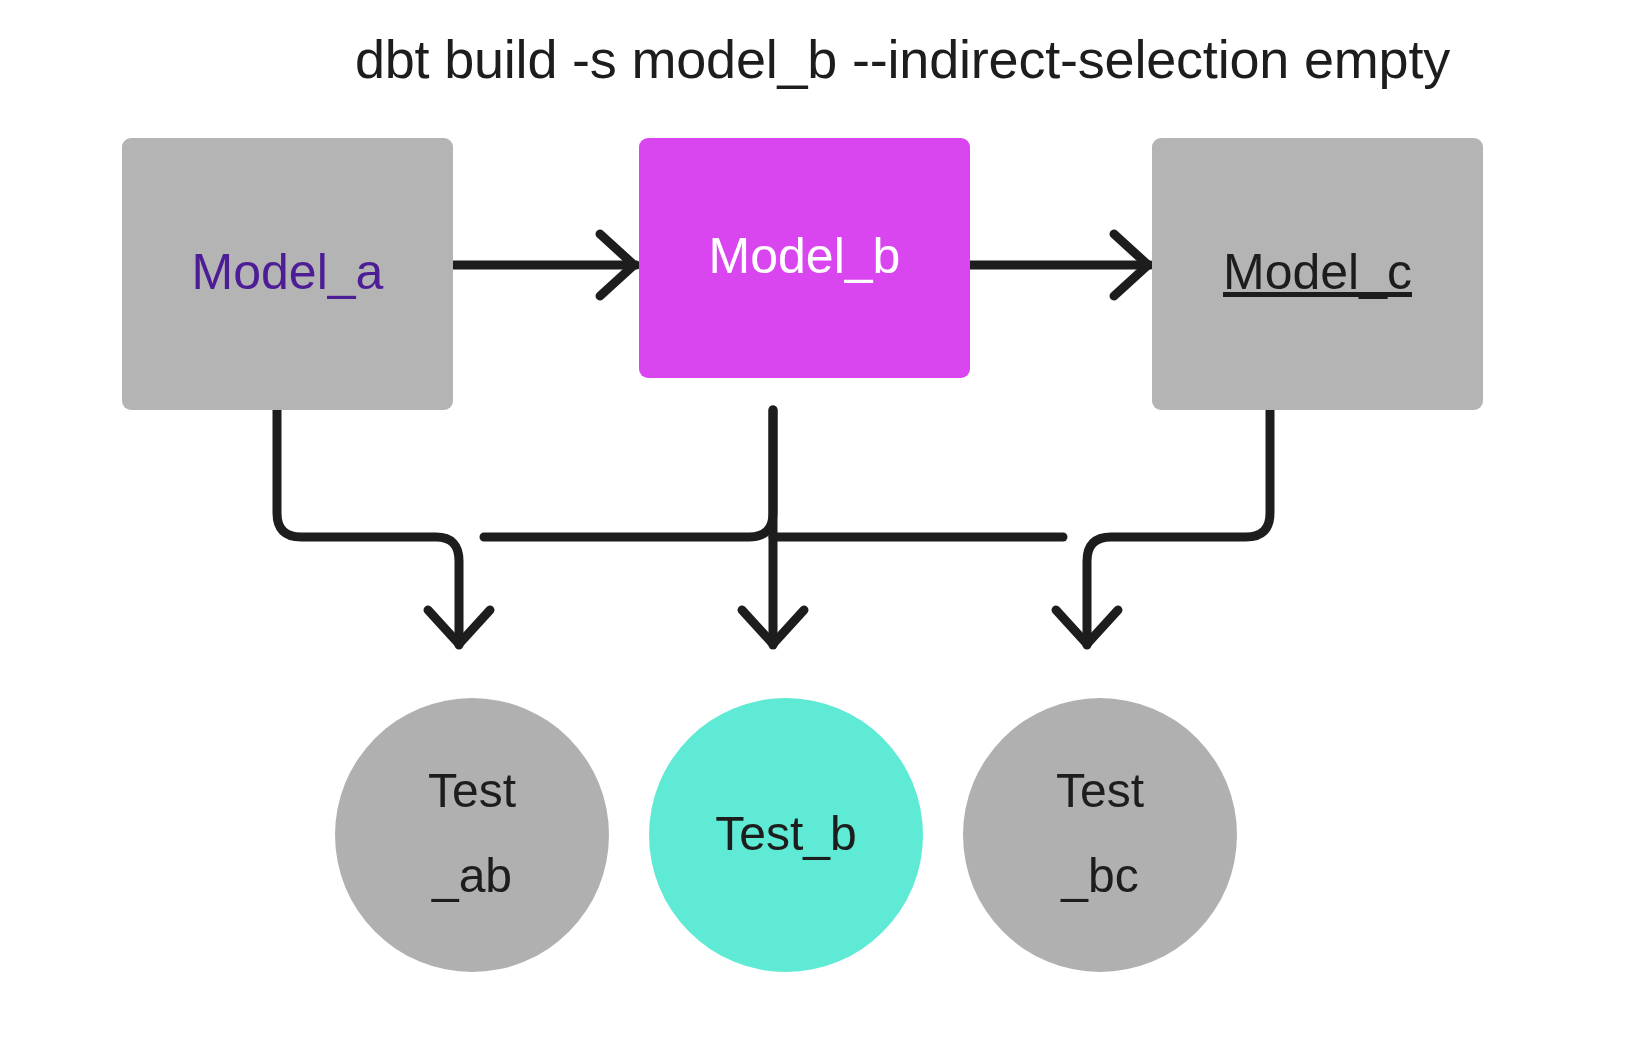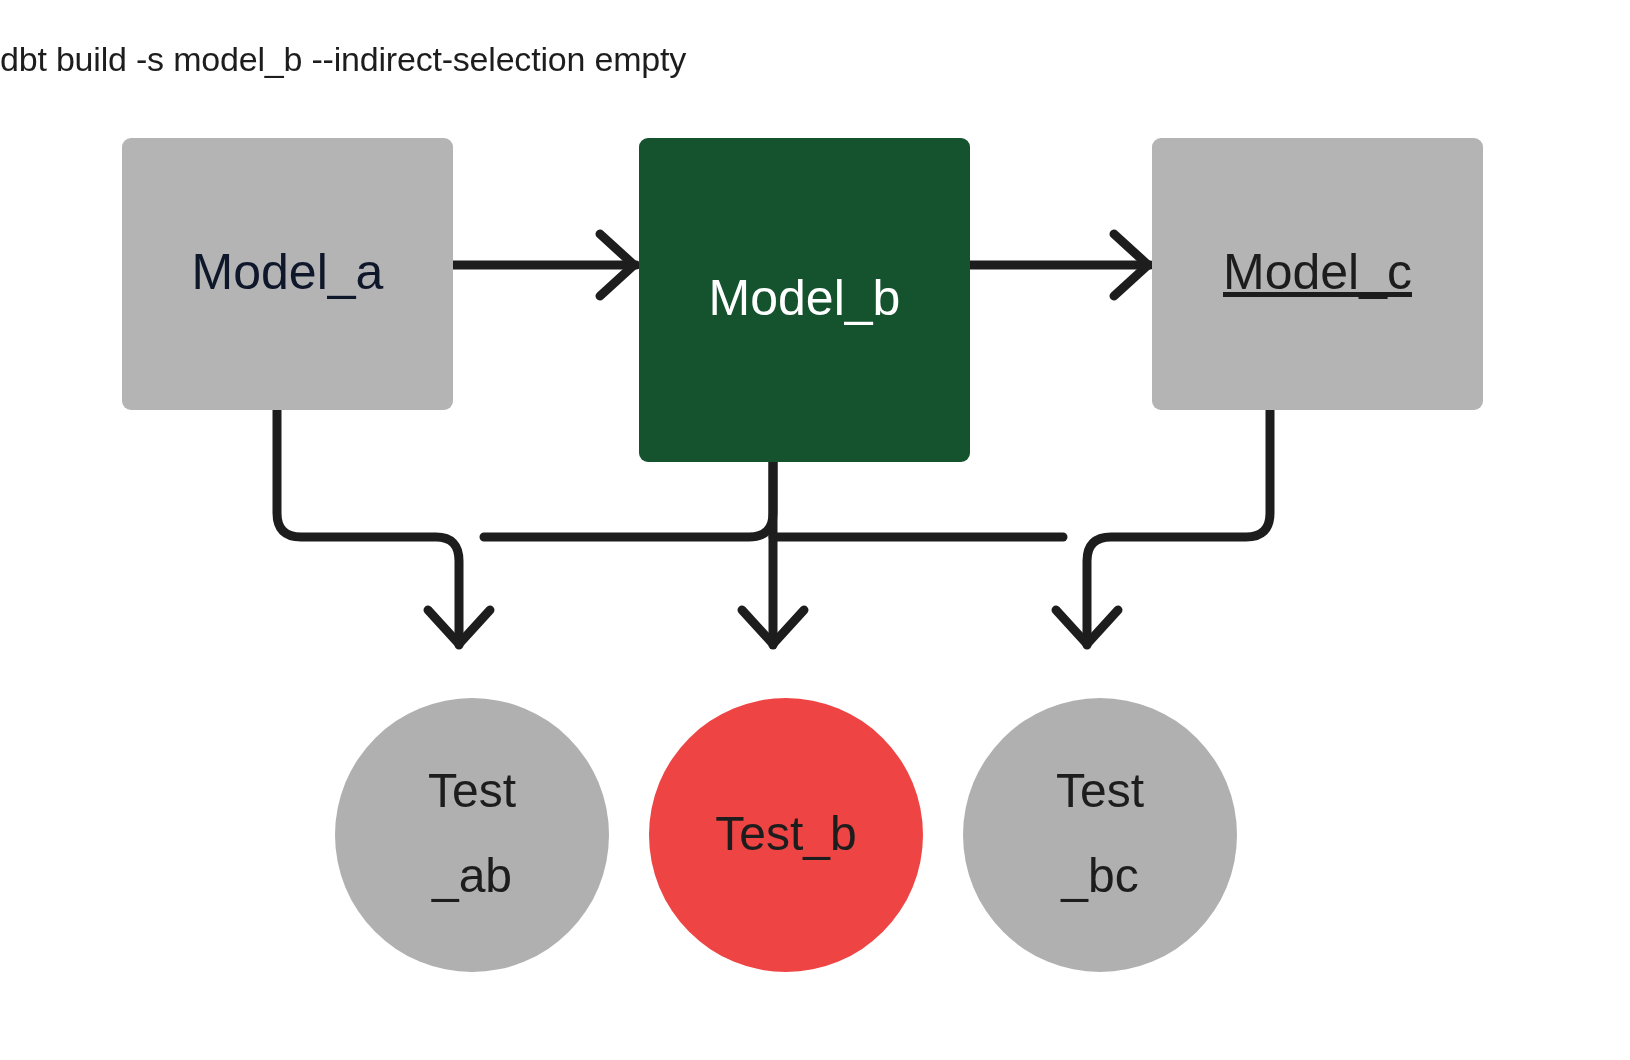--- a/index.html
+++ b/index.html
@@ -16,22 +16,22 @@
     width: 1630px;
     height: 1060px;
     background: #ffffff;
     overflow: hidden;
   }
   .diagram-title {
     position: absolute;
     left: 0;
     top: 26px;
     width: 1450px;
-    text-align: left;
-    font-size: 34px;
+    text-align: right;
+    font-size: 54px;
     line-height: 66px;
     color: #1d1d1d;
     font-family: "Liberation Sans", sans-serif;
     letter-spacing: -0.2px;
     white-space: nowrap;
   }
   .node-box {
     position: absolute;
     border-radius: 9px;
     display: flex;
@@ -119,38 +119,38 @@
       <path d="M 773 537 L 1063 537"></path>
     </g>
 
     <g>
       <path d="M 1270 410 L 1270 513 Q 1270 537 1246 537 L 1111 537 Q 1087 537 1087 561 L 1087 645"></path>
       <polyline points="1056,610 1087,644 1118,610"></polyline>
     </g>
 
   </svg>
 
-  <div class="node-box" style="left:122px; top:138px; width:331px; height:272px; background:#b4b4b4; color:#0f172a;">
+  <div class="node-box" style="left:122px; top:138px; width:331px; height:272px; background:#b4b4b4; color:#4c1d95;">
     <span class="node-label">Model_a</span>
   </div>
 
-  <div class="node-box" style="left:639px; top:138px; width:331px; height:324px; background:#14532d; color:#ffffff;">
+  <div class="node-box" style="left:639px; top:138px; width:331px; height:240px; background:#d946ef; color:#ffffff;">
     <span class="node-label">Model_b</span>
   </div>
 
   <div class="node-box" style="left:1152px; top:138px; width:331px; height:272px; background:#b4b4b4; color:#1d1d1d;text-decoration:underline;">
     <span class="node-label">Model_c</span>
   </div>
 
   <div class="node-circle" style="left:335px; top:698px; width:274px; height:274px; background:#b0b0b0;">
     <span class="circle-label">Test
 _ab</span>
   </div>
 
-  <div class="node-circle" style="left:649px; top:698px; width:274px; height:274px; background:#ef4444;">
+  <div class="node-circle" style="left:649px; top:698px; width:274px; height:274px; background:#5eead4;">
     <span class="circle-label">Test_b</span>
   </div>
 
   <div class="node-circle" style="left:963px; top:698px; width:274px; height:274px; background:#b0b0b0;">
     <span class="circle-label">Test
 _bc</span>
   </div>
 
 </div>
 

